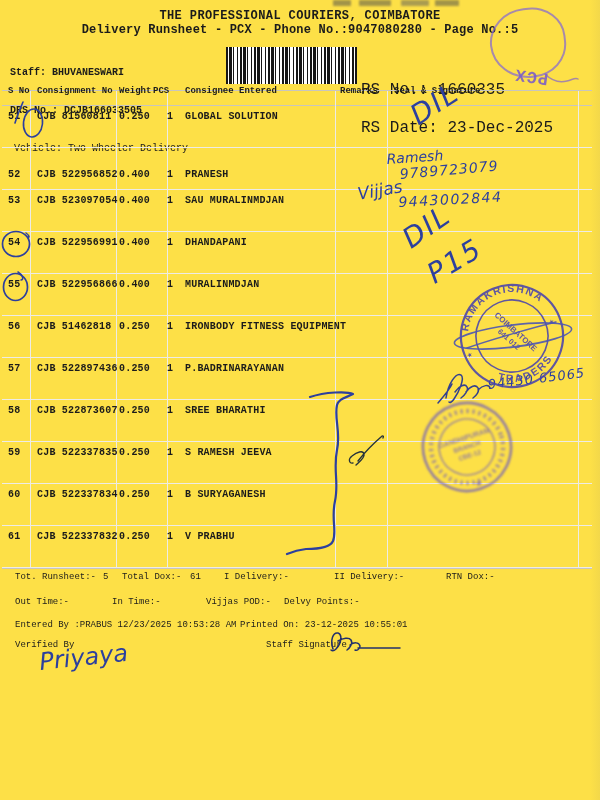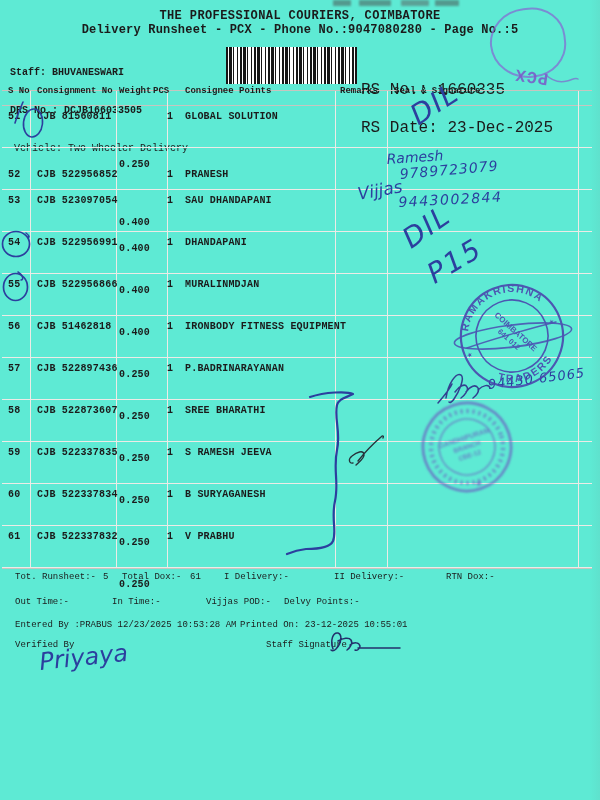--- a/index.html
+++ b/index.html
@@ -1,17 +1,17 @@
 <!DOCTYPE html>
 <html><head>
 <meta charset="utf-8">
 <style>
   html,body{margin:0;padding:0;}
   body{width:600px;height:800px;background:#d9d9d9;}
-  .page{position:relative;width:600px;height:800px;background:#5eead4;overflow:hidden;
+  .page{position:relative;width:600px;height:800px;background:#fde047;overflow:hidden;
         font-family:"Liberation Mono","DejaVu Sans Mono",monospace;color:#1b1b1b;}
   .abs{position:absolute;white-space:pre;}
   
   .doc-title{top:9px;left:0;width:600px;text-align:center;font-size:12px;font-weight:bold;letter-spacing:.4px;}
   .doc-subtitle{top:23px;left:0;width:600px;text-align:center;font-size:12px;font-weight:bold;letter-spacing:.2px;}
   .meta{top:41px;left:10px;font-size:10px;line-height:12.8px;}
   .meta .b{font-weight:bold;}
   .meta .ind{padding-left:4px;}
   .barcode{top:47px;left:226px;width:131px;height:37px;
     background:repeating-linear-gradient(90deg,#161616 0 2px,#fff 2px 3px,#161616 3px 6px,#fff 6px 7px,#161616 7px 8px,#fff 8px 11px,#161616 11px 12px,#fff 12px 14px);}
@@ -26,21 +26,21 @@
     background:linear-gradient(90deg,#4a4a4a 0 18px,transparent 18px 26px,#4a4a4a 26px 58px,transparent 58px 68px,#5a5a5a 68px 96px,transparent 96px 102px,#4a4a4a 102px 126px);}
   .edge{top:0;right:0;width:10px;height:800px;background:linear-gradient(90deg,transparent,rgba(110,110,110,.07));}
   
   .hr{left:2px;width:590px;height:1px;background:#c8c5bf;}
   .vl{width:1px;background:#edebe6;top:91px;height:477px;}
   .rowlines{top:106px;left:2px;width:590px;height:462px;
     background:repeating-linear-gradient(180deg,transparent 0 41px,#edebe6 41px 42px);}
   .th{top:86px;font-size:9px;font-weight:bold;}
   .trow{left:0;width:600px;height:42px;}
   .trow span{position:absolute;top:5px;font-size:10px;font-weight:bold;letter-spacing:.2px;white-space:pre;}
-  .c-sno{left:8px;} .c-con{left:37px;} .c-wt{left:119px;margin-top:48px;} .c-pcs{left:167px;} .c-cons{left:185px;}
+  .c-sno{left:8px;} .c-con{left:37px;} .c-wt{left:119px;} .c-pcs{left:167px;} .c-cons{left:185px;}
   
   .ft{font-size:9px;font-weight:normal;}
   
   .hw{position:absolute;color:#2c3f9e;font-family:"DejaVu Sans",sans-serif;font-style:italic;white-space:pre;transform-origin:left top;}
   .ink,.stampsvg{position:absolute;left:0;top:0;pointer-events:none;}
   .stamp1{left:452px;top:276px;}
   .stamp2{left:412px;top:392px;filter:blur(1.1px);opacity:.72;}
 </style>
 </head>
 <body>
@@ -78,21 +78,21 @@
   <div class="abs vl" style="left:116px"></div>
   <div class="abs vl" style="left:167px"></div>
   <div class="abs vl" style="left:335px"></div>
   <div class="abs vl" style="left:387px"></div>
   <div class="abs vl" style="left:578px"></div>
 
   <div class="abs th" style="left:8px">S No</div>
   <div class="abs th" style="left:37px">Consignment No</div>
   <div class="abs th" style="left:119px">Weight</div>
   <div class="abs th" style="left:153px">PCS</div>
-  <div class="abs th" style="left:185px">Consignee Points</div>
+  <div class="abs th" style="left:185px">Consignee Entered</div>
   <div class="abs th" style="left:340px">Remarks</div>
   <div class="abs th" style="left:394px">Seal &amp; Signature</div>
 
   <div class="abs trow" style="top:106px">
     <span class="c-sno">51</span>
     <span class="c-con">CJB 81560811</span>
     <span class="c-wt">0.250</span>
     <span class="c-pcs">1</span>
     <span class="c-cons">GLOBAL SOLUTION</span>
   </div>
@@ -101,21 +101,21 @@
     <span class="c-con">CJB 522956852</span>
     <span class="c-wt">0.400</span>
     <span class="c-pcs">1</span>
     <span class="c-cons">PRANESH</span>
   </div>
   <div class="abs trow" style="top:190px">
     <span class="c-sno">53</span>
     <span class="c-con">CJB 523097054</span>
     <span class="c-wt">0.400</span>
     <span class="c-pcs">1</span>
-    <span class="c-cons">SAU DHANDAPANI</span>
+    <span class="c-cons">SAU MURALINMDJAN</span>
   </div>
   <div class="abs trow" style="top:232px">
     <span class="c-sno">54</span>
     <span class="c-con">CJB 522956991</span>
     <span class="c-wt">0.400</span>
     <span class="c-pcs">1</span>
     <span class="c-cons">DHANDAPANI</span>
   </div>
   <div class="abs trow" style="top:274px">
     <span class="c-sno">55</span>

